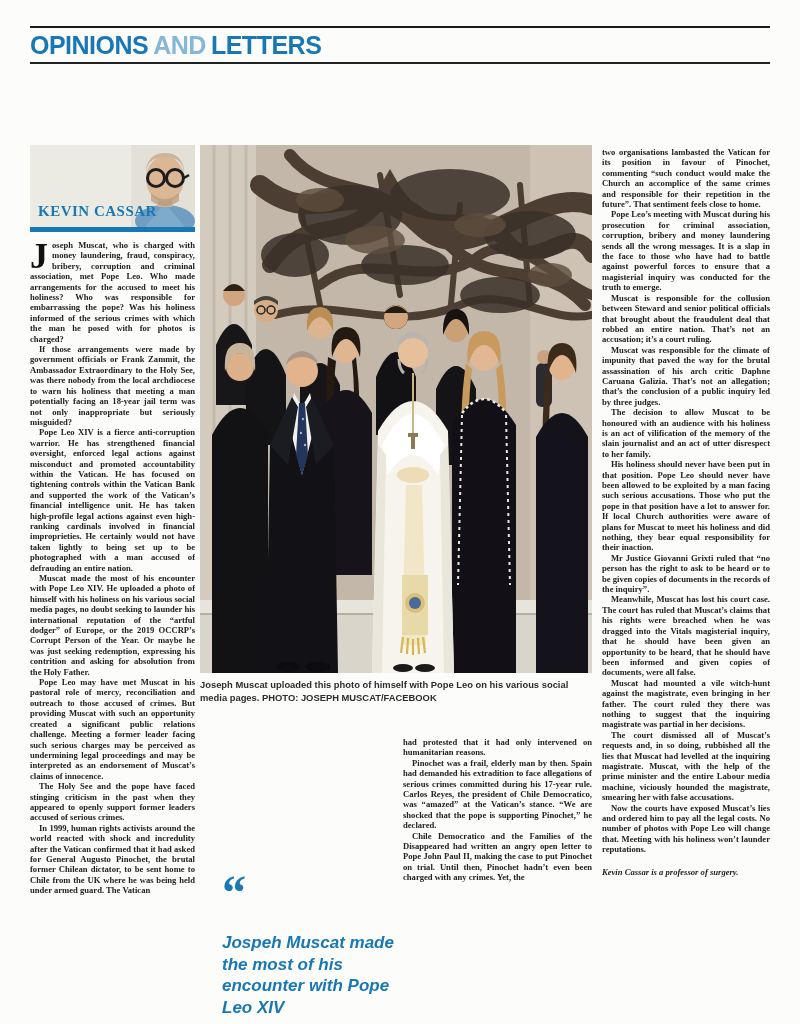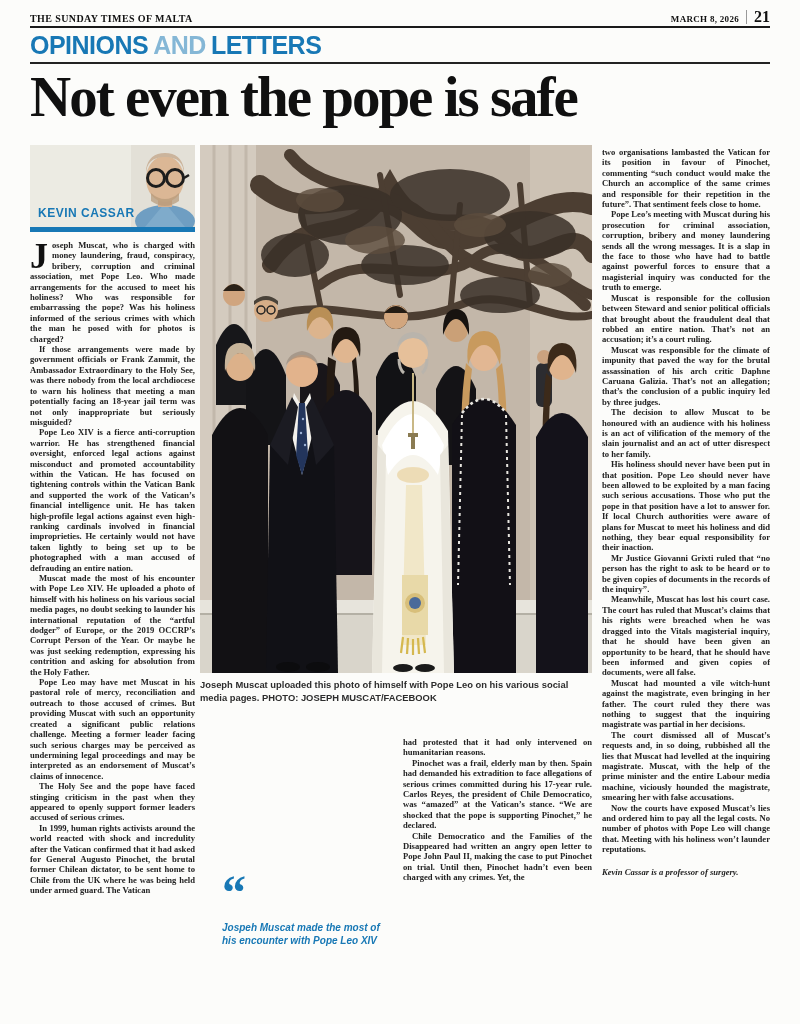--- a/index.html
+++ b/index.html
@@ -25,66 +25,57 @@
   .section-title .w-light { color:#85b7d6; font-weight:bold; margin:0 5px; }
   .rule-thin { position:absolute; left:30px; right:30px; top:62px; height:1.5px; background:#222; }
   
   .headline { position:absolute; left:30px; right:30px; top:64px; height:72px;
     font-size:57px; font-weight:bold; letter-spacing:-2px; color:#101010;
     font-family:"Liberation Serif",serif; white-space:nowrap; }
   
   .byline-card { position:absolute; left:30px; top:145px; width:165px; height:87px;
     background:#ecebe3; }
   .byline-bar { position:absolute; left:0; right:0; bottom:0; height:5px; background:#1878b5; }
-  .byline-name { position:absolute; left:8px; bottom:12px; font-family:Liberation Sans, sans-serif;
-    font-size:12px; font-weight:bold; letter-spacing:.5px; color:#1878b5; }
+  .byline-name { position:absolute; left:8px; bottom:12px; font-family:Liberation Serif, serif;
+    font-size:15px; font-weight:bold; letter-spacing:.5px; color:#1878b5; }
   .byline-avatar { position:absolute; right:0; top:0; }
   
   .col { position:absolute; font-size:8.6px; line-height:10.4px; font-weight:bold;
     text-align:justify; color:#222; overflow:hidden; }
   .col p { text-indent:9px; margin:0; }
   .col p.noindent { text-indent:0; }
   .col1 { left:30px; top:240px; width:165px; height:778px; }
   .col2 { left:403px; top:737px; width:189px; height:278px; }
   .col3 { left:602px; top:147px; width:168px; height:846px; }
   .dropcap { float:left; font-size:36px; line-height:30px; padding:1px 4px 0 0; font-weight:bold; color:#111; }
   .sig { margin-top:12px !important; font-weight:bold; font-style:italic; text-indent:0 !important; text-align:left; }
   
   .photo-wrap { position:absolute; left:200px; top:145px; width:392px; }
   .photo-wrap svg { display:block; }
   .caption { margin-top:5px; font-family:"Liberation Sans",sans-serif; font-size:9.4px;
     font-weight:bold; line-height:1.4; color:#2d2d2d; text-align:left; }
   
   .pullquote { position:absolute; left:222px; top:878px; width:172px; }
   .qmark { font-size:48px; line-height:30px; height:34px; font-weight:bold; color:#1878b5;
     font-family:"Liberation Serif",serif; }
-  .qtext { margin-top:10px; font-family:"Liberation Sans",sans-serif; font-style:italic;
-    font-weight:bold; font-size:10px; line-height:1.27; color:#1878b5; }
+  .qtext { margin-top:20px; font-family:"Liberation Sans",sans-serif; font-style:italic;
+    font-weight:bold; font-size:17px; line-height:1.27; color:#1878b5; }
 </style>
 </head>
 <body>
 
 <div class="page">
 
-  <div class="masthead">
-    <span class="paper-name">THE SUNDAY TIMES OF MALTA</span>
-    <span class="masthead-right">
-      <span class="masthead-date">MARCH 8, 2026</span>
-      <span class="masthead-sep"></span>
-      <span class="masthead-page">21</span>
-    </span>
-  </div>
   <div class="rule-heavy"></div>
 
   <div class="section-title">
     <span class="w-strong">OPINIONS</span><span class="w-light">AND</span><span class="w-strong">LETTERS</span>
   </div>
   <div class="rule-thin"></div>
 
-  <h1 class="headline">Not even the pope is safe</h1>
 
   <div class="byline-card">
     <svg class="byline-avatar" width="64" height="82" viewBox="0 0 64 82">
       <rect width="64" height="82" fill="#e3e0d7"></rect>
       <ellipse cx="34" cy="76" rx="30" ry="16" fill="#6f9ec2"></ellipse>
       <path d="M14 82 L34 58 L54 82 Z" fill="#7fabcb"></path>
       <rect x="27" y="48" width="14" height="14" fill="#d3b091"></rect>
       <ellipse cx="34" cy="34" rx="19" ry="23" fill="#dbb795"></ellipse>
       <path d="M15 30 Q15 12 34 12 Q53 12 53 30 L53 24 Q50 8 34 8 Q18 8 15 24 Z" fill="#cbb49c"></path>
       <path d="M20 48 Q34 60 48 48 L48 56 Q34 66 20 56 Z" fill="#b59879" opacity="0.7"></path>

